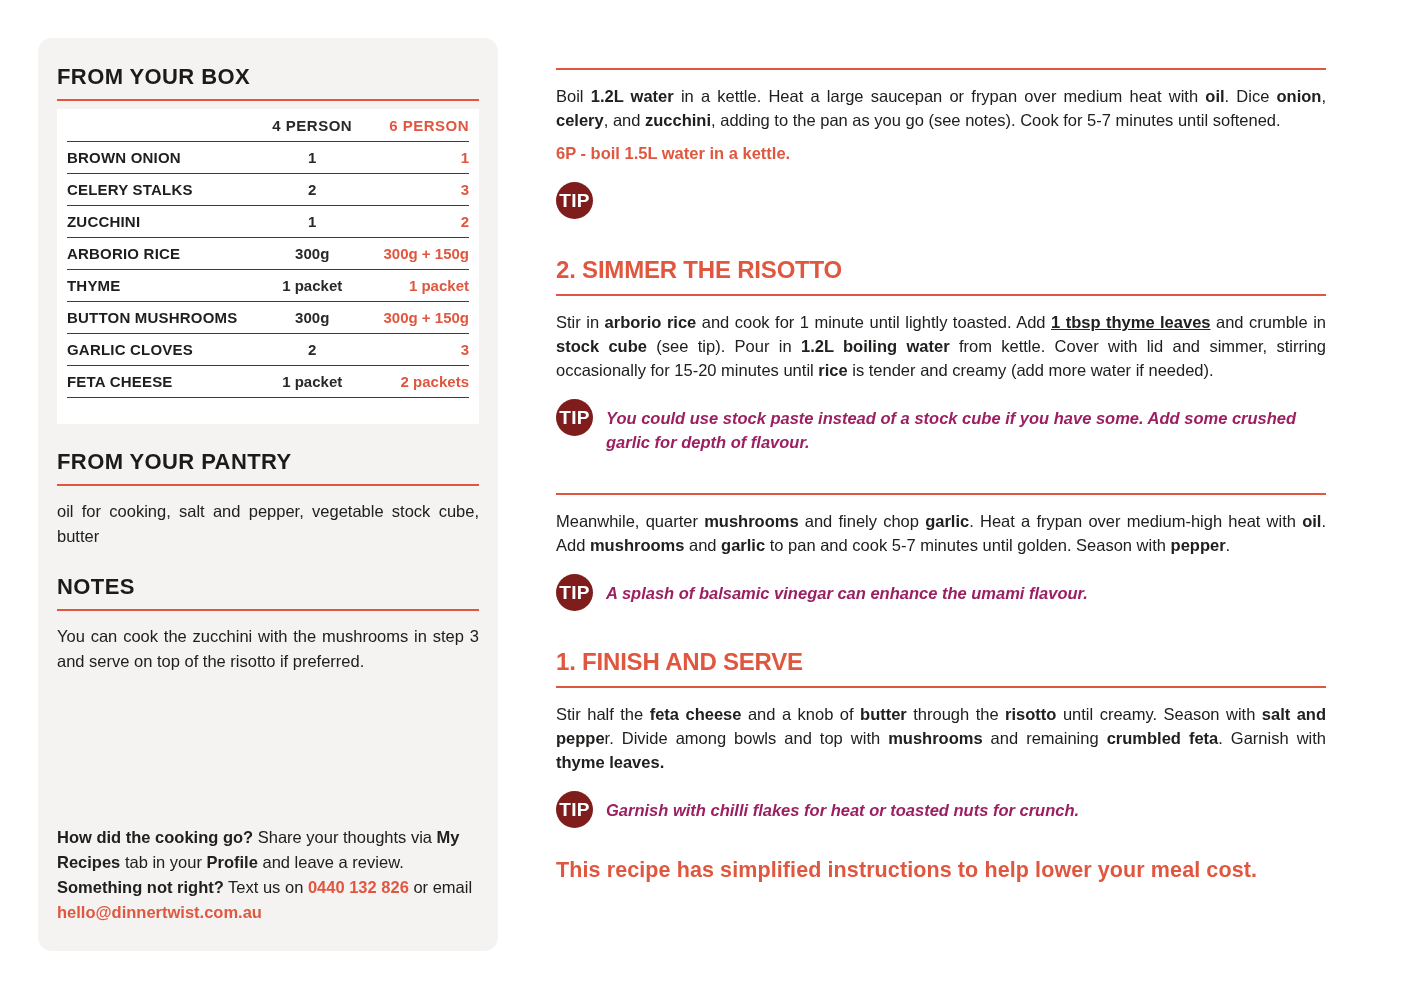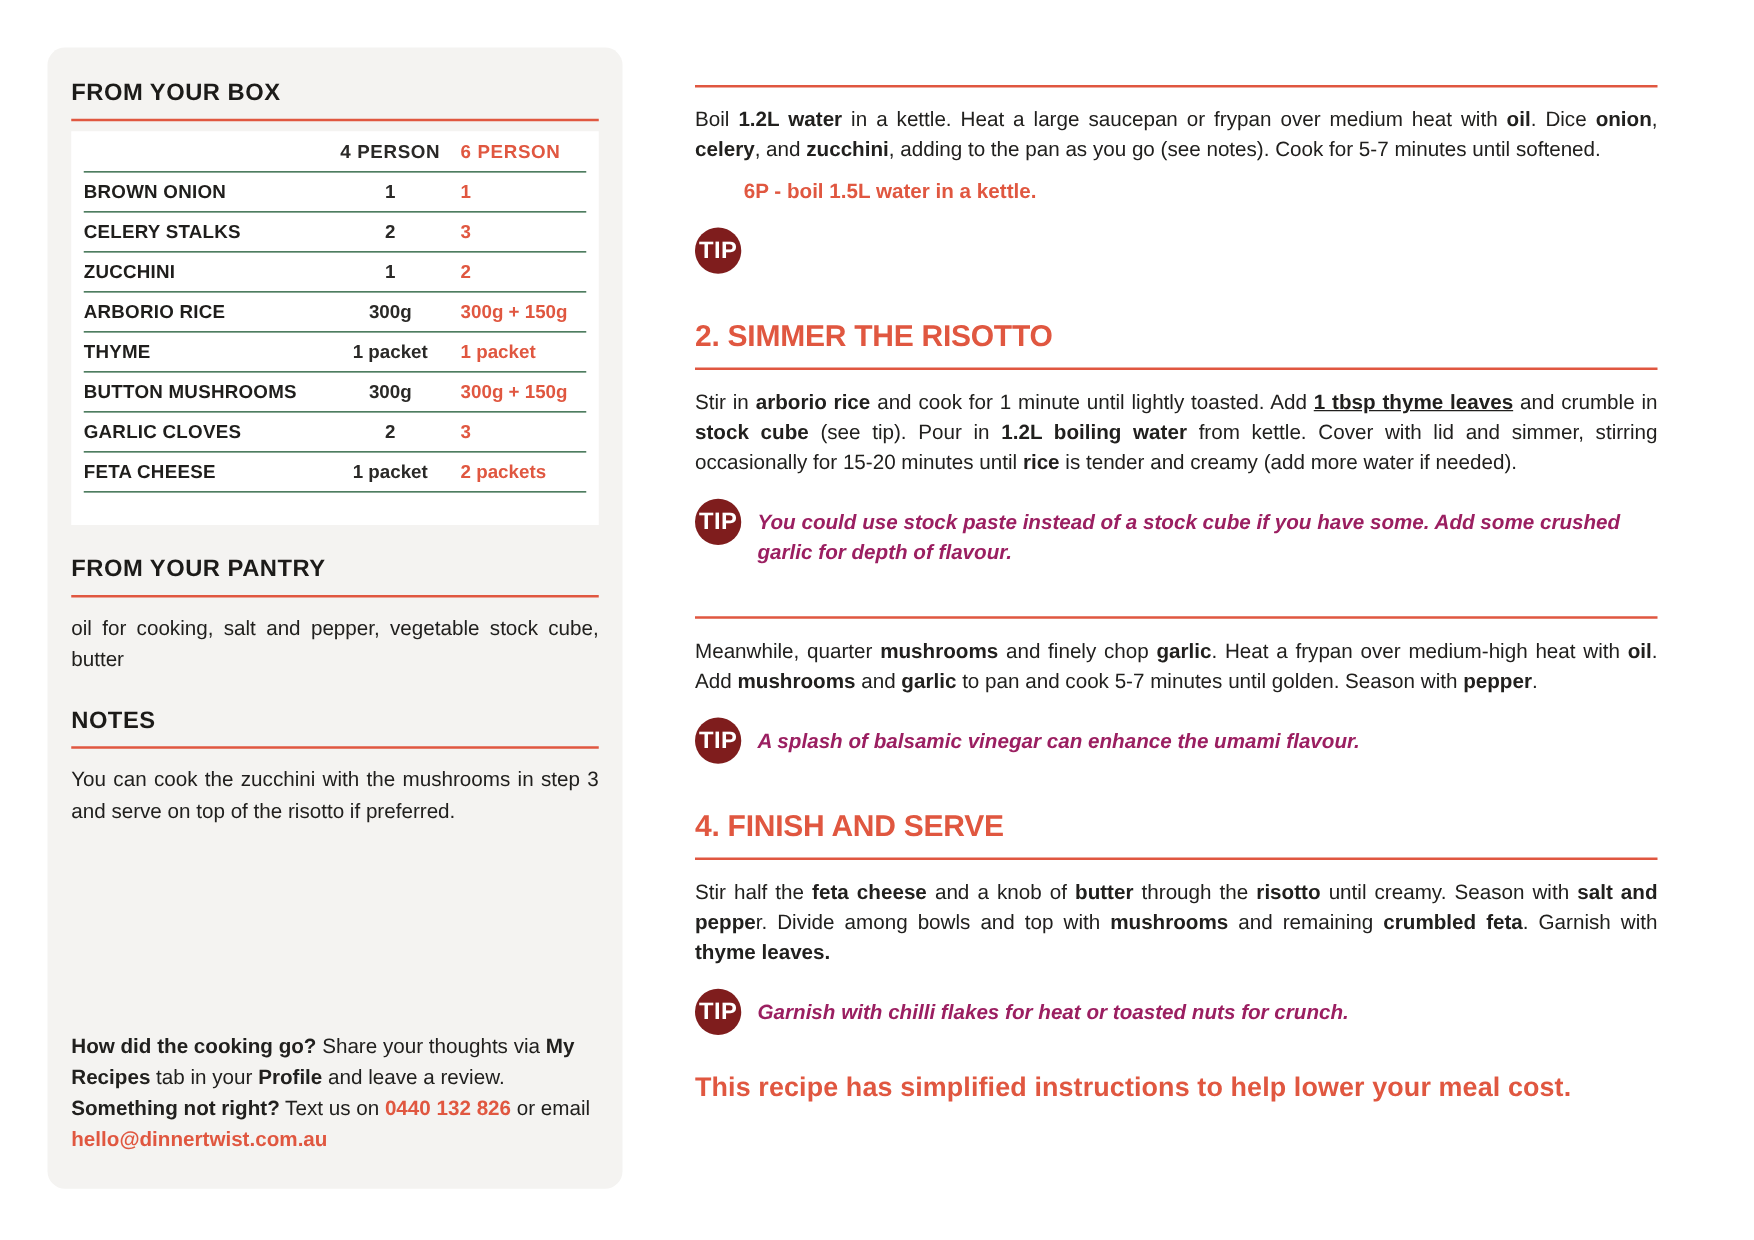--- a/index.html
+++ b/index.html
@@ -15,39 +15,39 @@
 
   
   .sidebar {
     position:absolute; left:38px; top:38px;
     width:460px; height:913px;
     background:#f4f3f1;
     border-radius:14px;
     padding:0 19px;
   }
   .side-title {
-    font-size:19px; font-weight:700; letter-spacing:0.4px;
+    font-size:22px; font-weight:700; letter-spacing:0.4px;
     color:#1c1b19;
   }
   .mt-box { padding-top:26px; }
   .side-rule {
     height:0; border-top:2px solid #e05740; margin-top:9px;
   }
   .box-table {
     background:#ffffff; margin-top:8px; padding:0 10px 26px 10px;
   }
   .trow {
     display:flex; align-items:center; height:32px;
     border-bottom:1px solid #14532d;
     font-size:15px;
   }
   .trow.thead { height:33px; }
   .t-item { flex:0 0 47%; font-weight:700; letter-spacing:0.2px; }
   .t-c4 { flex:0 0 28%; text-align:center; font-weight:700; color:#2a2927; }
-  .t-c6 { flex:0 0 25%; text-align:left; font-weight:700; color:#e05740; }
+  .t-c6 { flex:0 0 25%; text-align:right; font-weight:700; color:#e05740; }
   .thead .t-c4, .thead .t-c6 { letter-spacing:0.5px; }
   .side-text {
     margin-top:13px; font-size:16.5px; line-height:25px;
     text-align:justify; color:#21201e;
   }
   .mt-sec { margin-top:25px; }
   .side-footer {
     position:absolute; left:19px; right:19px; bottom:26px;
     font-size:16.5px; line-height:25px; color:#21201e;
   }
@@ -62,21 +62,21 @@
     color:#e05740; font-size:24px; font-weight:700; letter-spacing:-0.2px;
     line-height:1;
   }
   .step-rule { height:0; border-top:2px solid #e05740; margin-top:12px; }
   .step-body {
     margin-top:14px; font-size:16.5px; line-height:24px;
     text-align:justify; color:#21201e;
   }
   .sixp {
     margin-top:10px; font-size:16.5px; line-height:23px;
-    color:#e05740; font-weight:700;margin-left:39px;
+    color:#e05740; font-weight:700;
   }
   .tip-row { display:flex; align-items:flex-start; margin-top:17px; }
   .tip-badge {
     flex:0 0 37px; width:37px; height:37px; border-radius:50%;
     background:#7f1d1d; color:#ffffff;
     font-size:19px; font-weight:700; letter-spacing:0.3px;
     display:flex; align-items:center; justify-content:center;
   }
   .tip-text {
     margin:7px 0 0 13px; font-size:16.5px; line-height:24px;
@@ -183,21 +183,21 @@
     <section class="step">
       <div class="step-rule"></div>
       <p class="step-body"><span>Meanwhile, quarter </span><span class="b">mushrooms</span><span> and finely chop </span><span class="b">garlic</span><span>. Heat a frypan over medium-high heat with </span><span class="b">oil</span><span>. Add </span><span class="b">mushrooms</span><span> and </span><span class="b">garlic</span><span> to pan and cook 5-7 minutes until golden. Season with </span><span class="b">pepper</span><span>.</span></p>
       <div class="tip-row">
         <span class="tip-badge">TIP</span>
         <p class="tip-text">A splash of balsamic vinegar can enhance the umami flavour.</p>
       </div>
     </section>
 
     <section class="step">
-      <h2 class="step-title">4. FINISH AND SERVE</h2>
+      <h2 class="step-title">1. FINISH AND SERVE</h2>
       <div class="step-rule"></div>
       <p class="step-body"><span>Stir half the </span><span class="b">feta cheese</span><span> and a knob of </span><span class="b">butter</span><span> through the </span><span class="b">risotto</span><span> until creamy. Season with </span><span class="b">salt and peppe</span><span>r. Divide among bowls and top with </span><span class="b">mushrooms</span><span> and remaining </span><span class="b">crumbled feta</span><span>. Garnish with </span><span class="b">thyme leaves.</span></p>
       <div class="tip-row">
         <span class="tip-badge">TIP</span>
         <p class="tip-text">Garnish with chilli flakes for heat or toasted nuts for crunch.</p>
       </div>
     </section>
 
     <p class="final-note">This recipe has simplified instructions to help lower your meal cost.</p>
   </main>

